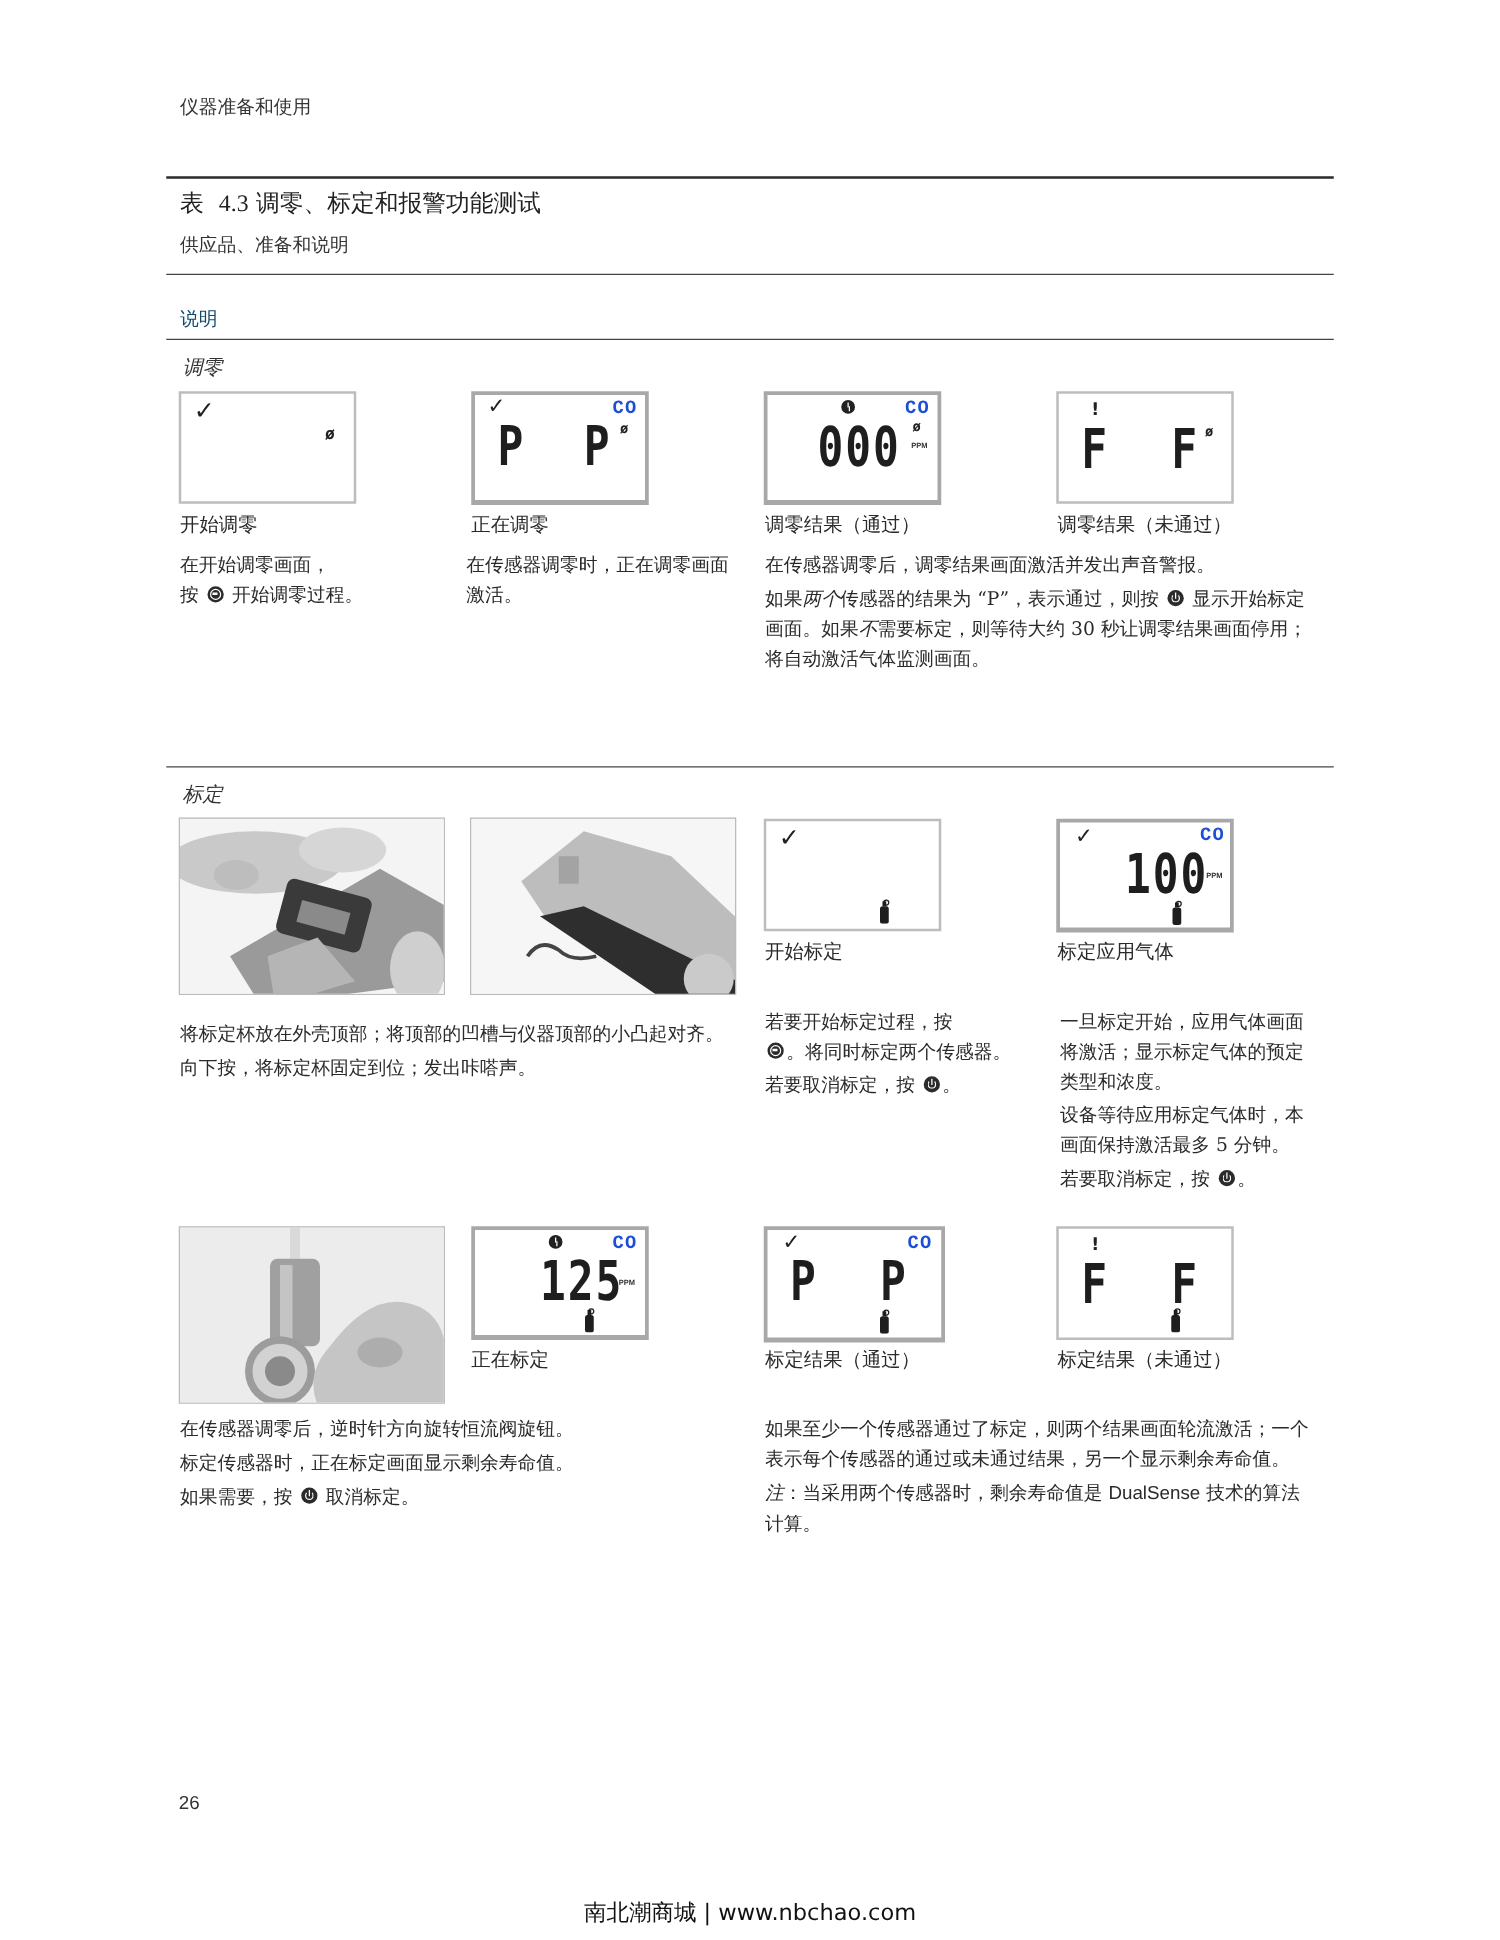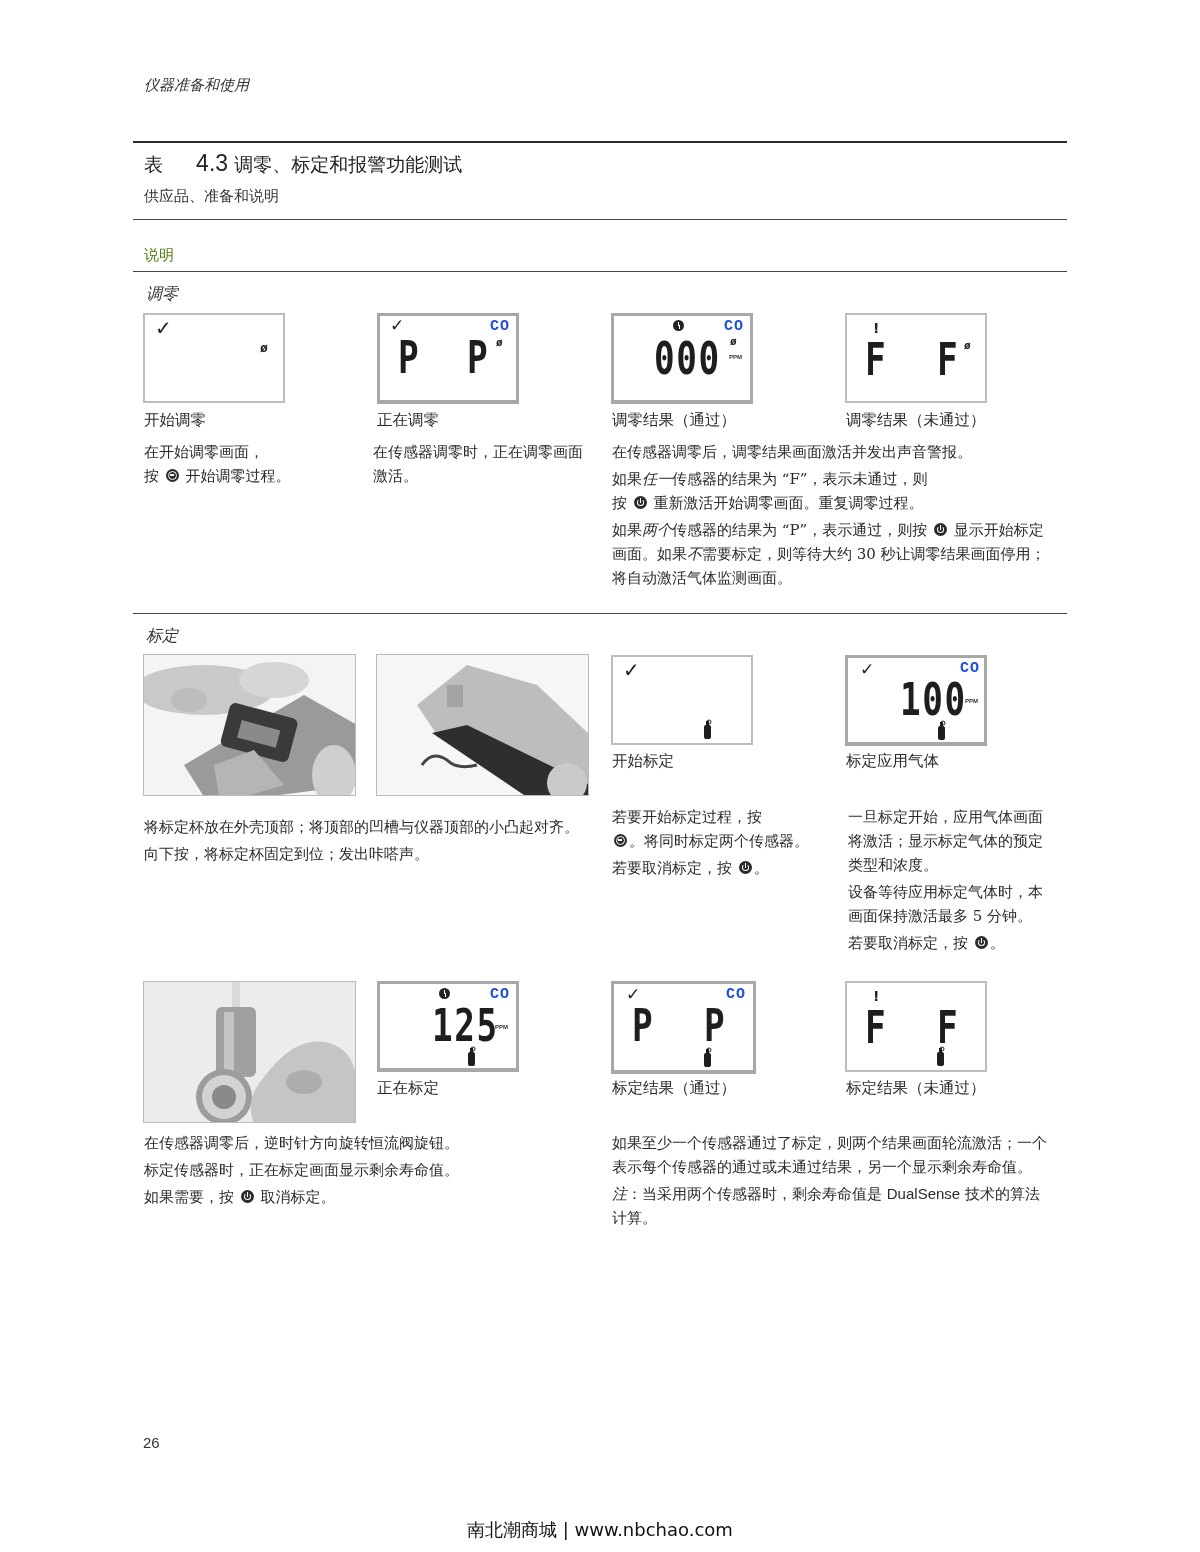--- a/index.html
+++ b/index.html
@@ -2,27 +2,27 @@
 <html><head>
 <meta charset="utf-8">
 <style>
   html, body { margin: 0; padding: 0; background: #ffffff; }
   body {
     width: 1200px; height: 1552px; position: relative; overflow: hidden;
     font-family: "DejaVu Serif", "Liberation Serif", serif;
     color: #2a2a2a;
   }
   .abs { position: absolute; }
-  .hdr { left: 144px; top: 76px; font-size: 15px; color: #333; font-style: italic; }
+  .hdr { left: 144px; top: 76px; font-size: 15px; color: #333; }
   .rule-thick { left: 133px; width: 934px; height: 2px; background: #2b2b2b; }
   .rule { left: 133px; width: 934px; height: 1px; background: #444; }
   .title { left: 144px; top: 150px; font-size: 19px; color: #222; }
-  .title .num { font-family: Liberation Sans, sans-serif; font-size: 23px; margin-left: 21px; }
+  .title .num { font-family: Liberation Serif, serif; font-size: 19px; }
   .subtitle { left: 144px; top: 187px; font-size: 15px; color: #333; }
-  .desc-lbl { left: 144px; top: 246px; font-size: 15px; color: #4d7c0f; }
+  .desc-lbl { left: 144px; top: 246px; font-size: 15px; color: #0c4a6e; }
   .sect { font-size: 16px; font-style: italic; color: #333; }
   .txt { font-size: 15px; line-height: 24px; color: #2a2a2a; }
   .txt p { margin: 0 0 3px 0; }
   .cap { font-size: 15.5px; color: #2a2a2a; }
   .latin { font-family: "Liberation Sans", sans-serif; }
   em { font-style: italic; }
 
   
   .lcd {
     position: absolute; box-sizing: border-box;
@@ -105,21 +105,20 @@
 <div class="abs cap" style="left:846px; top:410px;">调零结果（未通过）</div>
 
 <div class="abs txt" style="left:144px; top:440px; width:215px;">
   <p><span>在开始调零画面，</span><br><span>按</span> <span class="icon-btn enter"></span> <span>开始调零过程。</span></p>
 </div>
 <div class="abs txt" style="left:373px; top:440px; width:215px;">
   <p>在传感器调零时，正在调零画面激活。</p>
 </div>
 <div class="abs txt" style="left:612px; top:440px; width:440px;">
   <p>在传感器调零后，调零结果画面激活并发出声音警报。</p>
-  <p><span>如果</span><em>任一</em><span>传感器的结果为 “F”，表示未通过，则</span><br><span>按</span> <span class="icon-btn power"></span> <span>重新激活开始调零画面。重复调零过程。</span></p>
   <p><span>如果</span><em>两个</em><span>传感器的结果为 “P”，表示通过，则按</span> <span class="icon-btn power"></span> <span>显示开始标定画面。如果</span><em>不</em><span>需要标定，则等待大约 30 秒让调零结果画面停用；将自动激活气体监测画面。</span></p>
 </div>
 
 <div class="abs rule" style="top:613px;"></div>
 
 <div class="abs sect" style="left:146px; top:626px;">标定</div>
 
 <div class="photo" style="left:143px; top:654px; width:213px; height:142px;">
   <svg width="213" height="142" viewBox="0 0 213 142">
     <rect width="213" height="142" fill="#f4f4f4"></rect>

